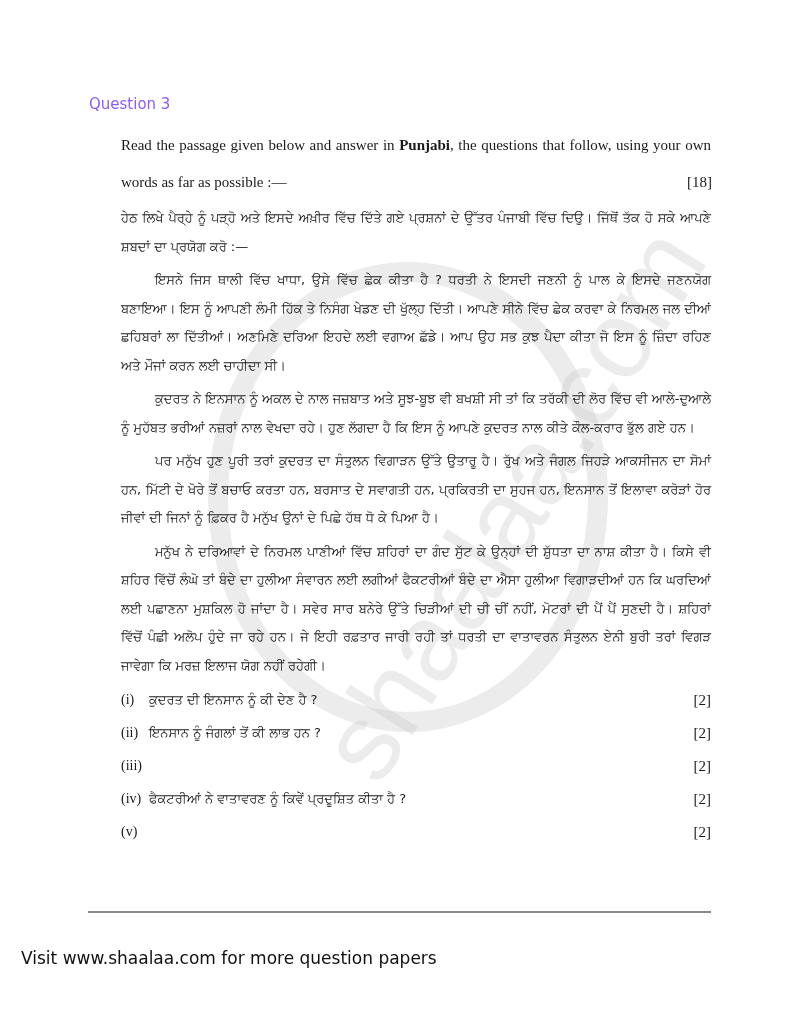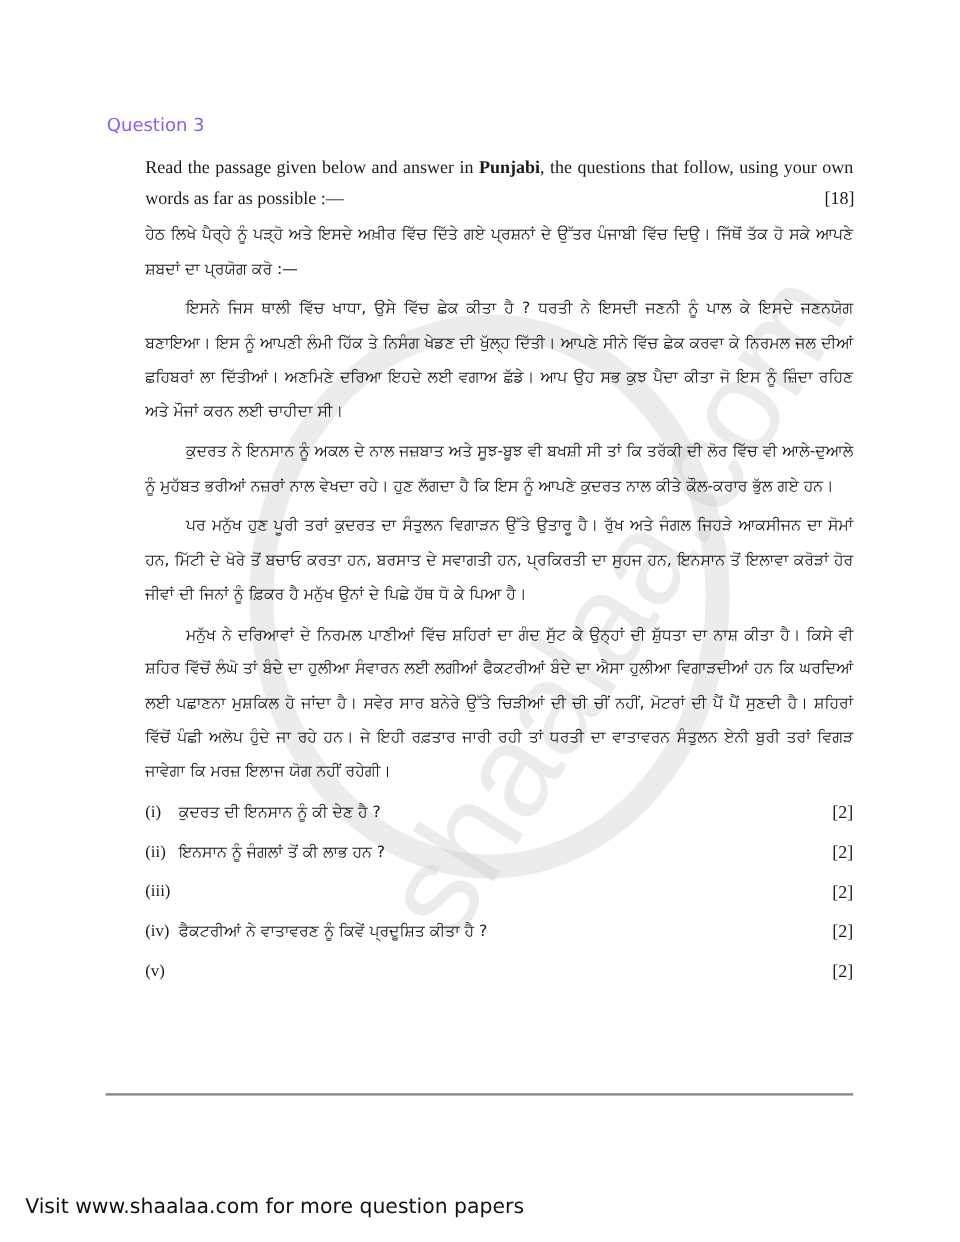--- a/index.html
+++ b/index.html
@@ -51,21 +51,21 @@
     }
     .content {
       position: absolute;
       left: 121px;
       top: 127px;
       width: 590px;
       z-index: 1;
     }
     .instruction {
       font-size: 15px;
-      line-height: 26px;
+      line-height: 37px;
       text-align: justify;
       position: relative;
       padding-right: 0;
     }
     .instruction b { font-weight: bold; }
     .marks-right {
       position: absolute;
       right: 0;
       font-size: 15px;
     }
@@ -120,21 +120,21 @@
       left: 88px;
       top: 911px;
       width: 623px;
       height: 2px;
       background: #888;
       z-index: 1;
     }
     .footer {
       position: absolute;
       left: 21px;
-      top: 996px;
+      top: 948px;
       font-family: "DejaVu Sans", sans-serif;
       font-size: 17px;
       color: #111;
       z-index: 1;
     }
   </style>
 </head>
 <body>
 
 <div class="watermark"></div>

